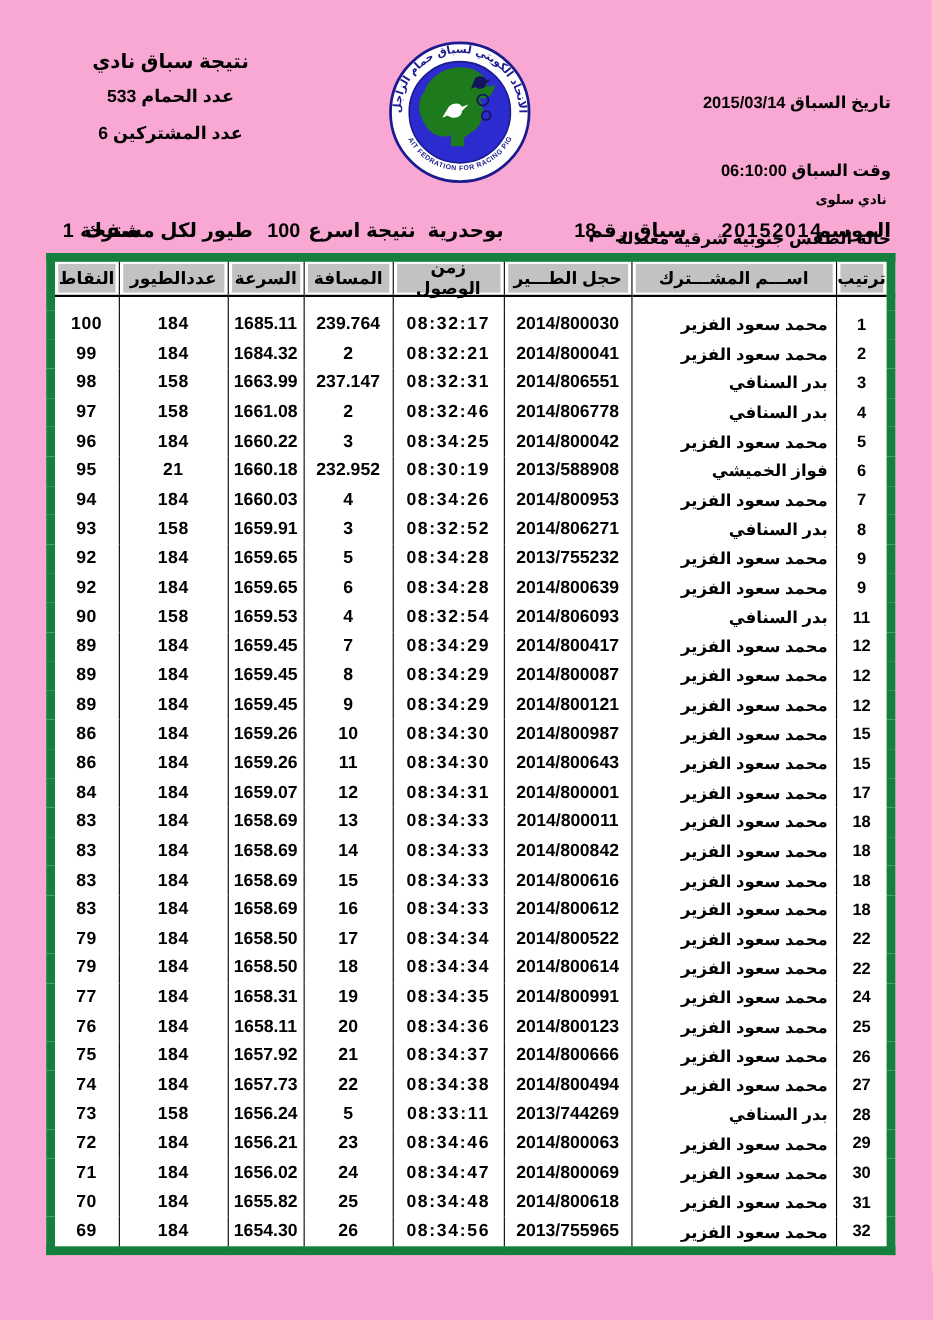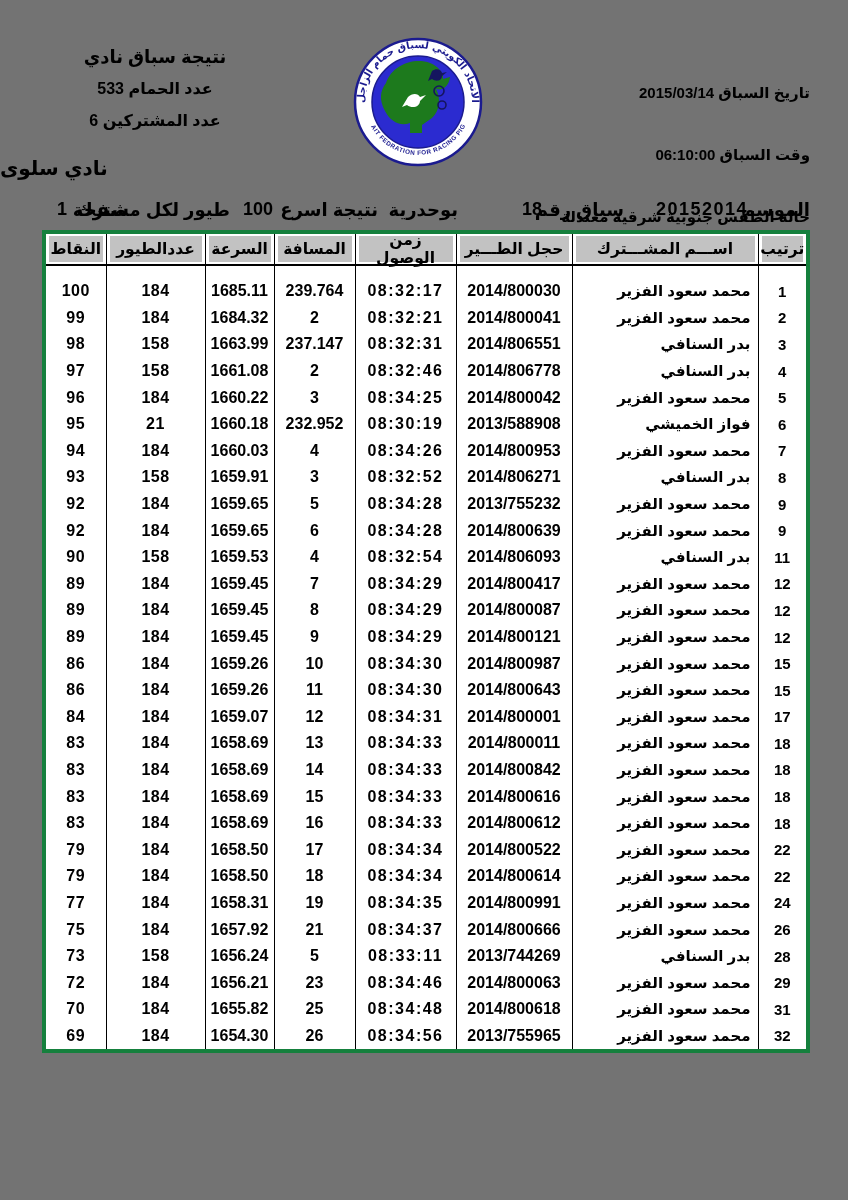--- a/index.html
+++ b/index.html
@@ -1,51 +1,51 @@
 <!DOCTYPE html>
 <html lang="ar"><head>
 <meta charset="utf-8">
 <style>
   html,body{margin:0;padding:0;background:#ffffff;}
   body{width:848px;height:1200px;font-family:"Liberation Sans","DejaVu Sans",sans-serif;color:#000;}
-  .page{position:relative;width:848px;height:1200px;background:#737373;overflow:hidden;}
+  .page{position:relative;width:848px;height:1200px;background:#f9a8d4;overflow:hidden;}
 
   
   .hleft{position:absolute;left:55px;top:46px;width:200px;direction:rtl;text-align:center;}
   .hleft .title{font-size:18px;font-weight:bold;margin-bottom:11px;}
   .hleft .line{font-size:16px;font-weight:bold;margin-bottom:13px;}
 
   .hright{position:absolute;right:38px;top:40px;direction:rtl;text-align:right;}
   .hright .line{font-size:15px;font-weight:bold;margin-bottom:13px;white-space:nowrap;margin-top:44px;}
   .hright .line.gap{margin-bottom:10px;}
 
   .logo{position:absolute;left:352px;top:33px;}
 
-  .club{position:absolute;left:0;top:156px;width:806px;text-align:left;
-        font-size:20px;font-weight:bold;direction:rtl;}
+  .club{position:absolute;left:0;top:174px;width:806px;text-align:right;
+        font-size:12px;font-weight:bold;direction:rtl;}
 
   
   .season{position:absolute;left:42px;top:199px;width:768px;height:26px;}
   .season span{position:absolute;top:0;direction:rtl;white-space:nowrap;
                font-size:18px;font-weight:bold;}
   .s-season-label{right:0;}
   .s-season-value{right:62px;font-size:20px;letter-spacing:1.5px;}
   .s-raceno-label{right:186px;}
   .s-raceno-value{right:268px;}
   .s-location{right:352px;}
   .s-result-label{right:432px;}
   .s-result-count{right:537px;}
   .s-per-label{right:580px;}
   .s-page-label{right:683px;}
   .s-page-number{right:743px;}
 
   
   table.results{position:absolute;left:42px;top:230px;width:764px;
     border-collapse:collapse;table-layout:fixed;background:#fff;
-    border:4px solid #15803d;}
+    border:8px solid #15803d;}
   .results th{padding:0;height:30px;border-left:1px solid #000;border-bottom:2px solid #000;
     background:#fff;vertical-align:middle;}
   .results th:first-child{border-left:none;}
   .results .hcell{margin:2px 3px;height:26px;background:#c2c2c2;display:flex;
     align-items:center;justify-content:center;font-weight:bold;font-size:15.5px;direction:rtl;}
   .results td{padding:0;height:26.6px;border-left:1px solid #000;text-align:center;
     font-weight:bold;font-size:16px;white-space:nowrap;overflow:hidden;}
   .results td:first-child{border-left:none;}
   .results tr.spacer td{height:12px;}
   .results td.col-arrival{letter-spacing:1.5px;margin-left:40px;}
@@ -408,28 +408,48 @@
           <td class="col-points">77</td>
           <td class="col-birds">184</td>
           <td class="col-speed">1658.31</td>
           <td class="col-distance">19</td>
           <td class="col-arrival">08:34:35</td>
           <td class="col-ring">2014/800991</td>
           <td class="col-name">محمد سعود الفزير</td>
           <td class="col-rank">24</td>
         </tr>
         <tr>
+          <td class="col-points">76</td>
+          <td class="col-birds">184</td>
+          <td class="col-speed">1658.11</td>
+          <td class="col-distance">20</td>
+          <td class="col-arrival">08:34:36</td>
+          <td class="col-ring">2014/800123</td>
+          <td class="col-name">محمد سعود الفزير</td>
+          <td class="col-rank">25</td>
+        </tr>
+        <tr>
           <td class="col-points">75</td>
           <td class="col-birds">184</td>
           <td class="col-speed">1657.92</td>
           <td class="col-distance">21</td>
           <td class="col-arrival">08:34:37</td>
           <td class="col-ring">2014/800666</td>
           <td class="col-name">محمد سعود الفزير</td>
           <td class="col-rank">26</td>
+        </tr>
+        <tr>
+          <td class="col-points">74</td>
+          <td class="col-birds">184</td>
+          <td class="col-speed">1657.73</td>
+          <td class="col-distance">22</td>
+          <td class="col-arrival">08:34:38</td>
+          <td class="col-ring">2014/800494</td>
+          <td class="col-name">محمد سعود الفزير</td>
+          <td class="col-rank">27</td>
         </tr>
         <tr>
           <td class="col-points">73</td>
           <td class="col-birds">158</td>
           <td class="col-speed">1656.24</td>
           <td class="col-distance">5</td>
           <td class="col-arrival">08:33:11</td>
           <td class="col-ring">2013/744269</td>
           <td class="col-name">بدر السنافي</td>
           <td class="col-rank">28</td>
@@ -438,20 +458,30 @@
           <td class="col-points">72</td>
           <td class="col-birds">184</td>
           <td class="col-speed">1656.21</td>
           <td class="col-distance">23</td>
           <td class="col-arrival">08:34:46</td>
           <td class="col-ring">2014/800063</td>
           <td class="col-name">محمد سعود الفزير</td>
           <td class="col-rank">29</td>
         </tr>
         <tr>
+          <td class="col-points">71</td>
+          <td class="col-birds">184</td>
+          <td class="col-speed">1656.02</td>
+          <td class="col-distance">24</td>
+          <td class="col-arrival">08:34:47</td>
+          <td class="col-ring">2014/800069</td>
+          <td class="col-name">محمد سعود الفزير</td>
+          <td class="col-rank">30</td>
+        </tr>
+        <tr>
           <td class="col-points">70</td>
           <td class="col-birds">184</td>
           <td class="col-speed">1655.82</td>
           <td class="col-distance">25</td>
           <td class="col-arrival">08:34:48</td>
           <td class="col-ring">2014/800618</td>
           <td class="col-name">محمد سعود الفزير</td>
           <td class="col-rank">31</td>
         </tr>
         <tr>

